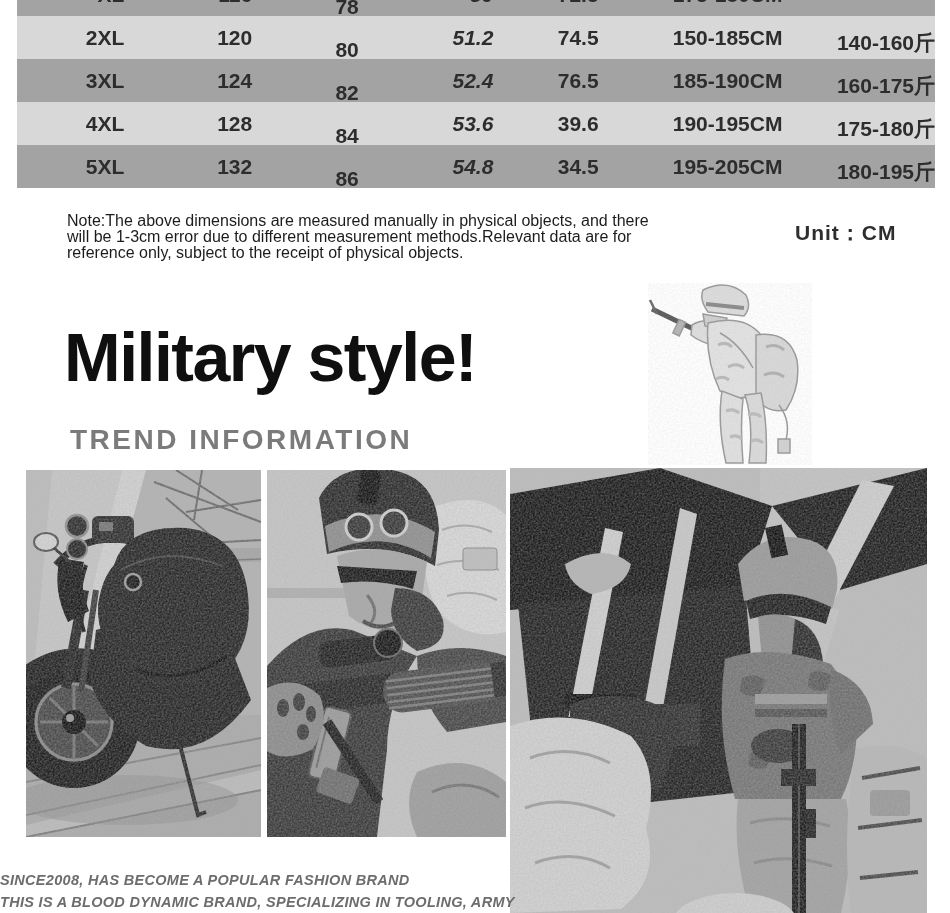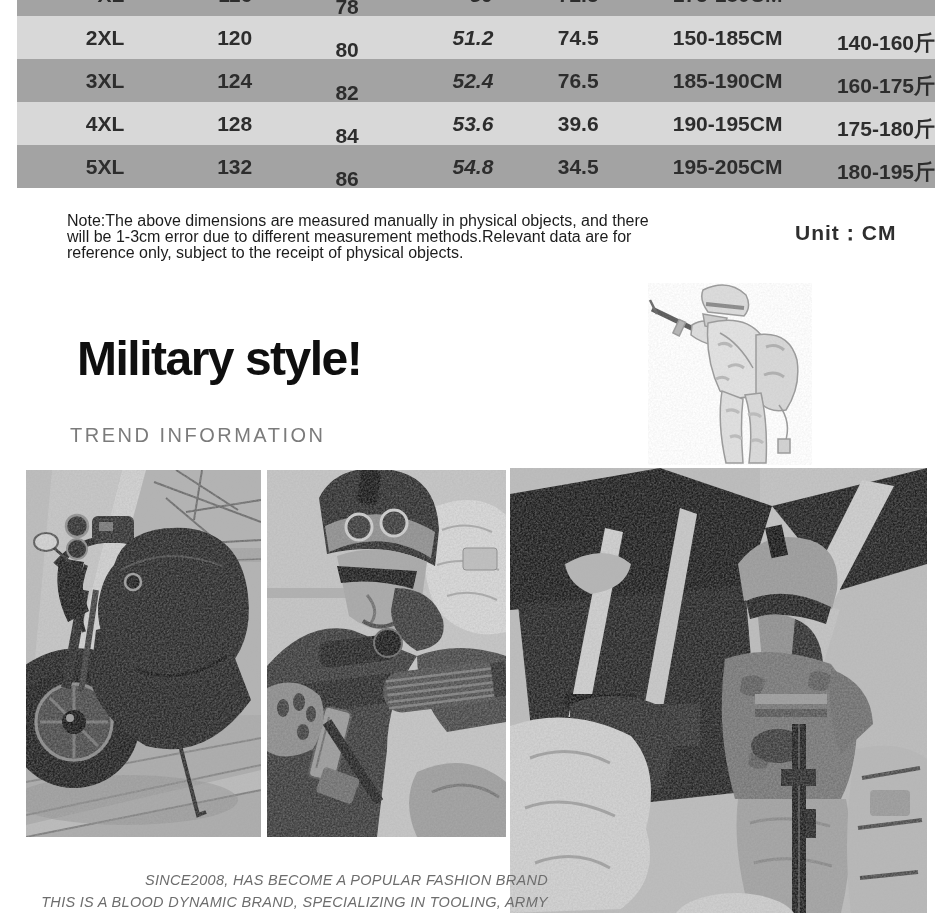--- a/index.html
+++ b/index.html
@@ -16,37 +16,37 @@
   .c0{width:10.7%;} .c1{width:13.8%;} .c2{width:10.6%;margin-top:12px;} .c3{width:14.8%;font-style:italic;}
   .c4{width:10.4%;} .c5{width:22.2%;} .c6{width:17.5%;margin-top:48px;}
 
   
   .note{position:absolute;left:55px;top:213px;font-size:16px;line-height:15.8px;
         color:#1c1c1c;margin-left:12px;}
   .unit{position:absolute;left:795px;top:219px;font-size:21px;font-weight:bold;
         color:#2e2e2e;letter-spacing:1px;}
 
   
-  .headline{position:absolute;left:60px;top:314px;margin:17px;font-size:48px;font-weight:800;
+  .headline{position:absolute;left:60px;top:314px;margin:4px;font-size:68px;font-weight:800;
             color:var(--headline-text,#0f0f0f);letter-spacing:-1.5px;}
-  .section-title{position:absolute;left:70px;top:424px;font-size:20px;font-weight:normal;
+  .section-title{position:absolute;left:70px;top:424px;font-size:28px;font-weight:bold;
                  color:var(--section-text,#7b7b7b);letter-spacing:2.5px;}
 
   
   .img{position:absolute;}
   .sketch{left:648px;top:283px;width:164px;height:182px;}
   .photo1{left:26px;top:470px;width:235px;height:367px;}
   .photo2{left:267px;top:470px;width:239px;height:367px;}
   .photo3{left:510px;top:468px;width:417px;height:445px;}
   .img svg{display:block;width:100%;height:100%;}
 
   
-  .footer{position:absolute;left:0;top:870px;width:520px;text-align:right;
-          font-size:14.5px;font-style:italic;font-weight:normal;
-          color:var(--footer-text,#6d6d6d);line-height:1.5;letter-spacing:0.3px;padding-left:28px;}
+  .footer{position:absolute;left:0;top:870px;width:520px;text-align:left;
+          font-size:14.5px;font-style:italic;font-weight:bold;
+          color:var(--footer-text,#6d6d6d);line-height:1.5;letter-spacing:0.3px;}
 </style>
 </head>
 <body>
 
 <svg width="0" height="0" style="position:absolute" aria-hidden="true">
   <defs>
     <filter id="grain" x="-5%" y="-5%" width="110%" height="110%">
       <feTurbulence type="fractalNoise" baseFrequency="0.55" numOctaves="3" stitchTiles="stitch"></feTurbulence>
       <feColorMatrix type="matrix" values="0 0 0 0 0.45  0 0 0 0 0.45  0 0 0 0 0.45  1.3 0 0 0 -0.3"></feColorMatrix>
     </filter>

